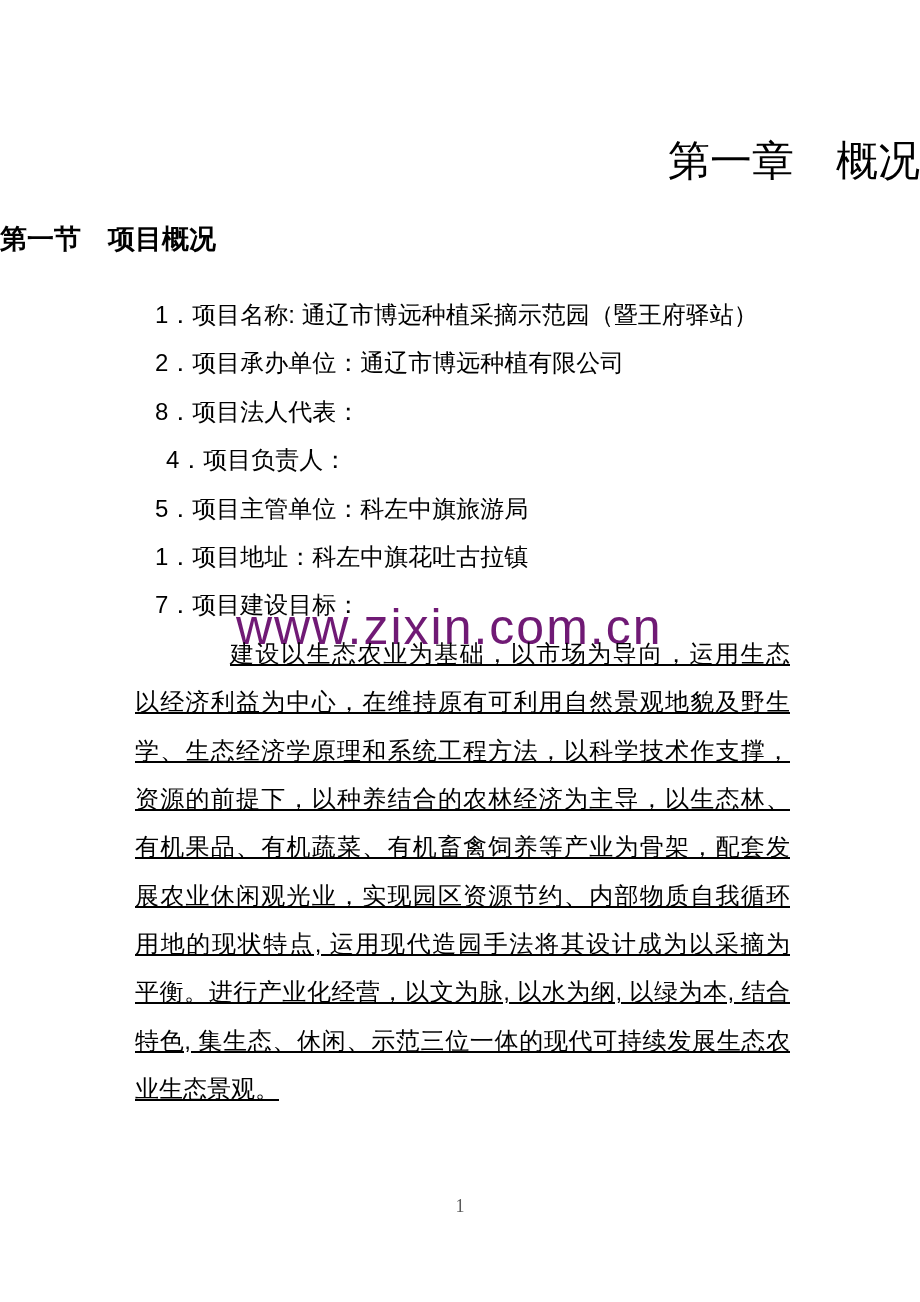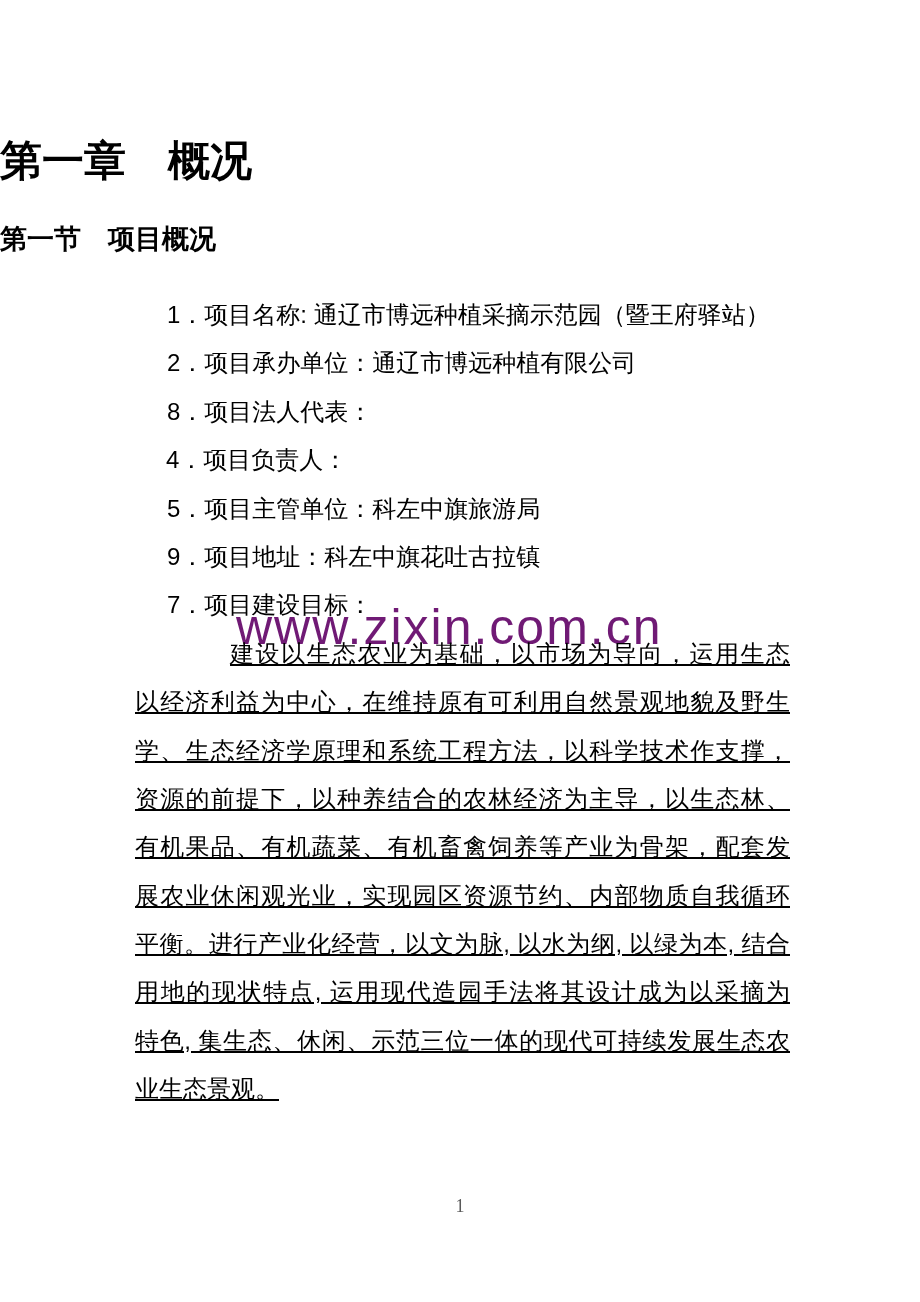--- a/index.html
+++ b/index.html
@@ -25,23 +25,23 @@
     font-weight: 400;
     white-space: nowrap;
     z-index: 0;
     user-select: none;
   }
   .chapter-title {
     position: absolute;
     left: 0;
     right: 0;
     top: 136px;
-    text-align: left;
+    text-align: right;
     font-size: 42px;
-    font-weight: bold;
+    font-weight: normal;
     line-height: 1.2;
     z-index: 1;
   }
   .section-subtitle {
     position: absolute;
     left: 0;
     right: 0;
     top: 223px;
     font-size: 27px;
     font-weight: bold;
@@ -52,21 +52,21 @@
     position: absolute;
     left: 135px;
     top: 291px;
     width: 655px;
     z-index: 1;
   }
   .item {
     font-size: 24px;
     line-height: 48.4px;
     height: 48.4px;
-    margin-left: 32px;
+    margin-left: 20px;
     white-space: nowrap;
   }
   .items .item:nth-child(4) {
     margin-left: 31px;
   }
   .bline {
     font-size: 24px;
     line-height: 48.4px;
     height: 48.4px;
     text-align: justify;
@@ -101,33 +101,33 @@
 
   <div class="section-subtitle">第一节　项目概况</div>
 
   <div class="content">
     <div class="items">
         <div class="item">1．项目名称: 通辽市博远种植采摘示范园（暨王府驿站）</div>
         <div class="item">2．项目承办单位：通辽市博远种植有限公司</div>
         <div class="item">8．项目法人代表：</div>
         <div class="item">4．项目负责人：</div>
         <div class="item">5．项目主管单位：科左中旗旅游局</div>
-        <div class="item">9．项目地址：科左中旗花吐古拉镇</div>
+        <div class="item">1．项目地址：科左中旗花吐古拉镇</div>
         <div class="item">7．项目建设目标：</div>
       </div>
 
     <div class="body-par">
         <div class="bline">建设以生态农业为基础，以市场为导向，运用生态</div>
         <div class="bline">以经济利益为中心，在维持原有可利用自然景观地貌及野生</div>
         <div class="bline">学、生态经济学原理和系统工程方法，以科学技术作支撑，</div>
         <div class="bline">资源的前提下，以种养结合的农林经济为主导，以生态林、</div>
         <div class="bline">有机果品、有机蔬菜、有机畜禽饲养等产业为骨架，配套发</div>
         <div class="bline">展农业休闲观光业，实现园区资源节约、内部物质自我循环</div>
+        <div class="bline">用地的现状特点, 运用现代造园手法将其设计成为以采摘为</div>
         <div class="bline">平衡。进行产业化经营，以文为脉, 以水为纲, 以绿为本, 结合</div>
-        <div class="bline">用地的现状特点, 运用现代造园手法将其设计成为以采摘为</div>
         <div class="bline">特色, 集生态、休闲、示范三位一体的现代可持续发展生态农</div>
         <div class="bline">业生态景观。</div>
       </div>
   </div>
 
   <div class="page-number" style="color: rgb(89, 89, 89);">1</div>
 
 </div>
 
 </body></html>

